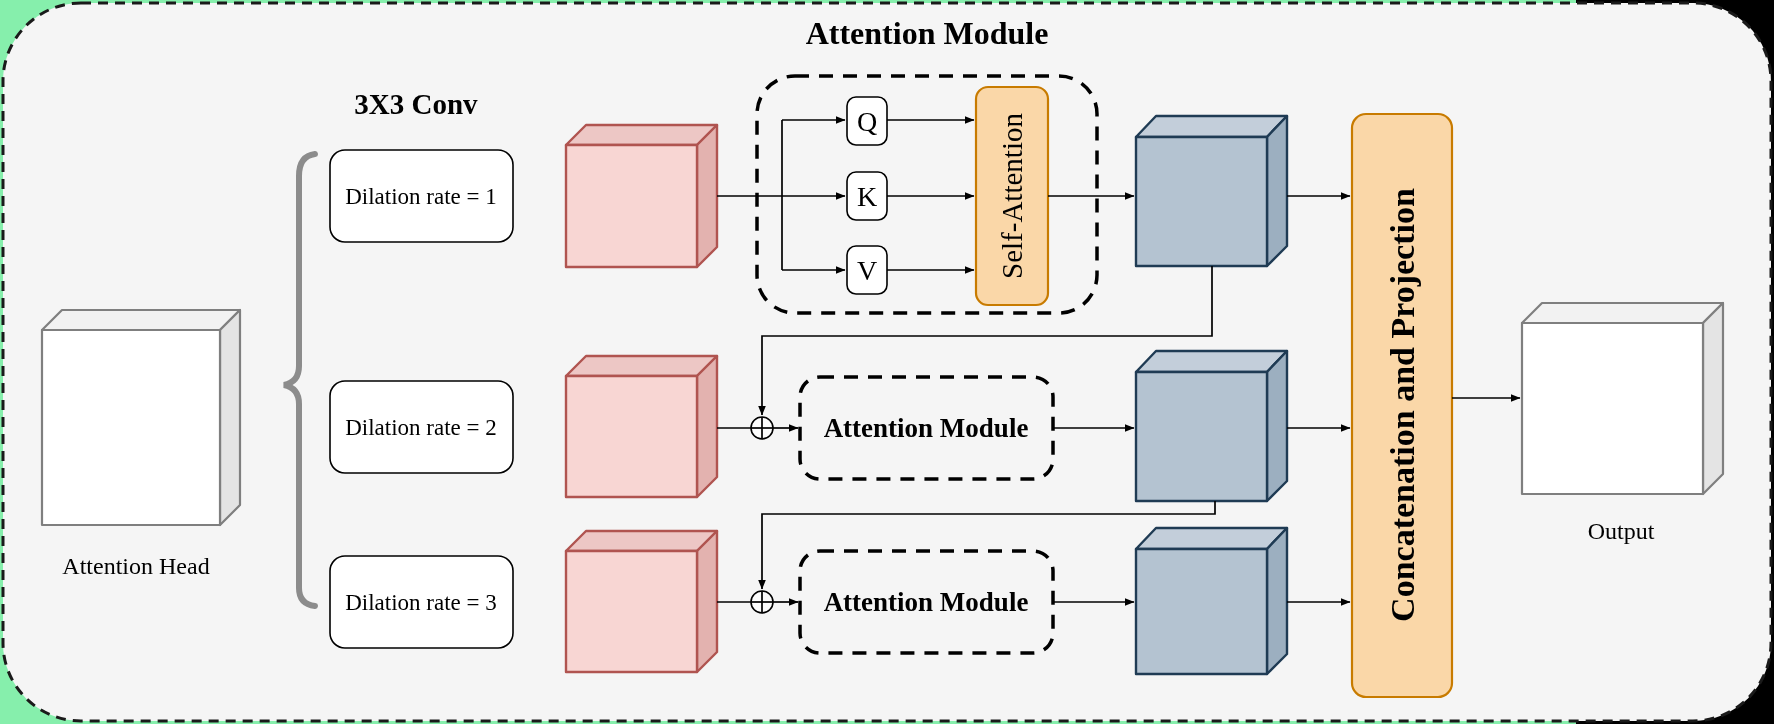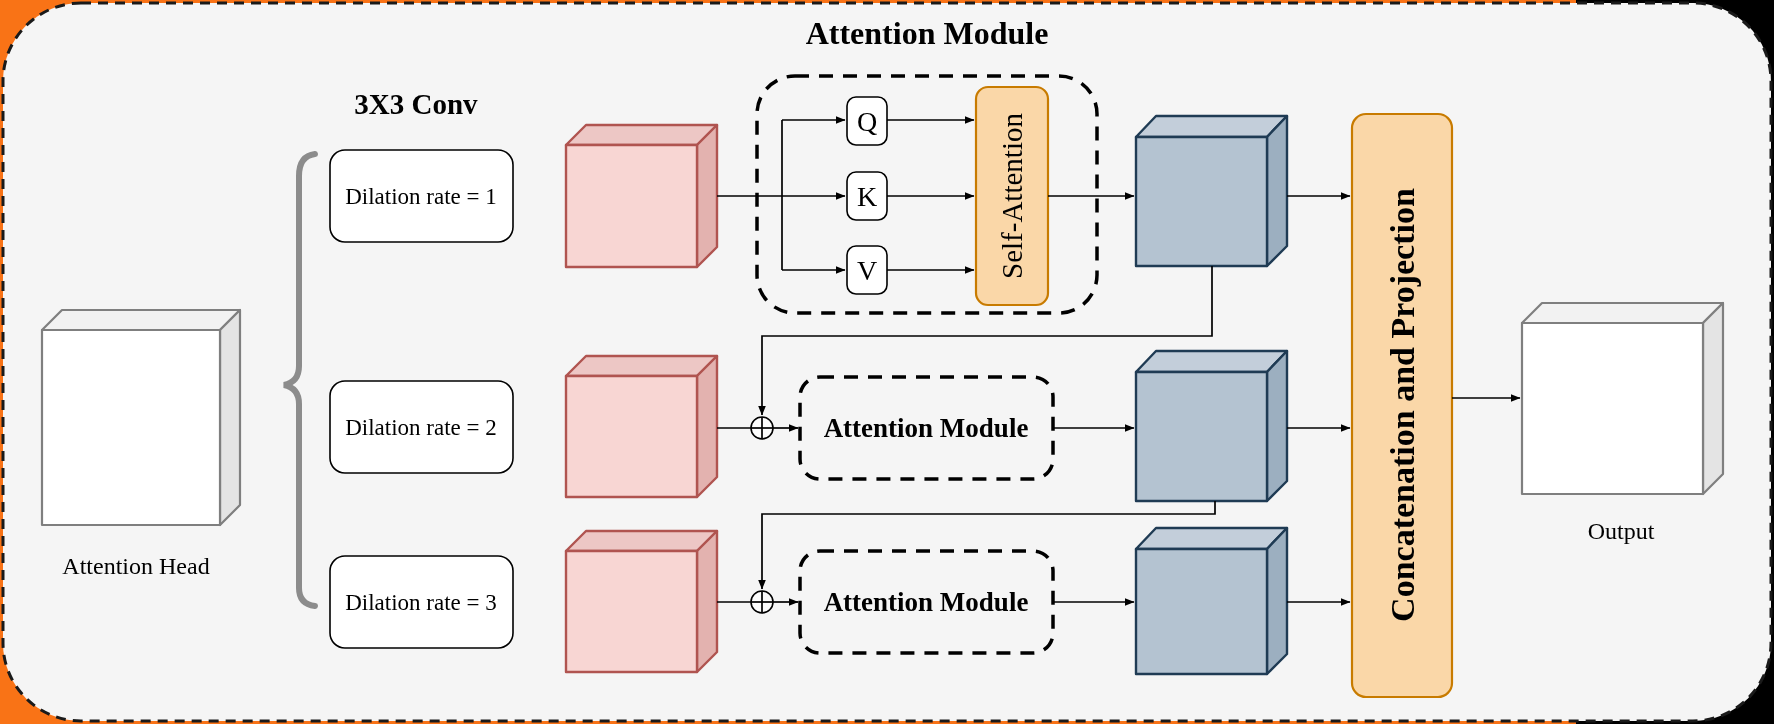--- a/index.html
+++ b/index.html
@@ -1,16 +1,16 @@
 <!DOCTYPE html>
 <html><head>
 <meta charset="utf-8">
 <style>
   html,body{margin:0;padding:0;background:#000;}
-  .stage{position:relative;width:1576px;height:724px;background:#f97316;font-family:"Liberation Serif", serif;}
+  .stage{position:relative;width:1576px;height:724px;background:#86efac;font-family:"Liberation Serif", serif;}
   svg{display:block}
   text{font-family:"Liberation Serif", serif;fill:#000;}
   .canvas-bg{fill:#f5f5f5;stroke:#1a1a1a;stroke-width:3;stroke-dasharray:10 7;}
   .title{font-size:32px;font-weight:bold;}
   .conv-title{font-size:29px;font-weight:bold;}
   .plain-label{font-size:24px;}
   .dilation-text{font-size:23px;}
   .qkv-text{font-size:28px;}
   .module-text{font-size:27px;font-weight:bold;}
   .selfatt-text{font-size:29px;}

